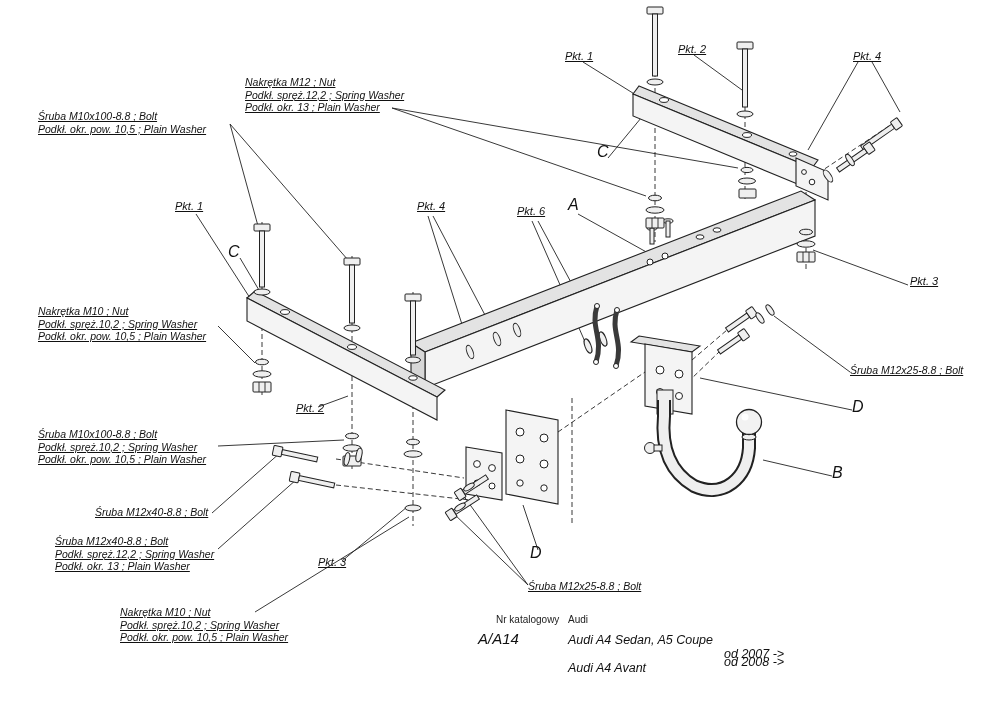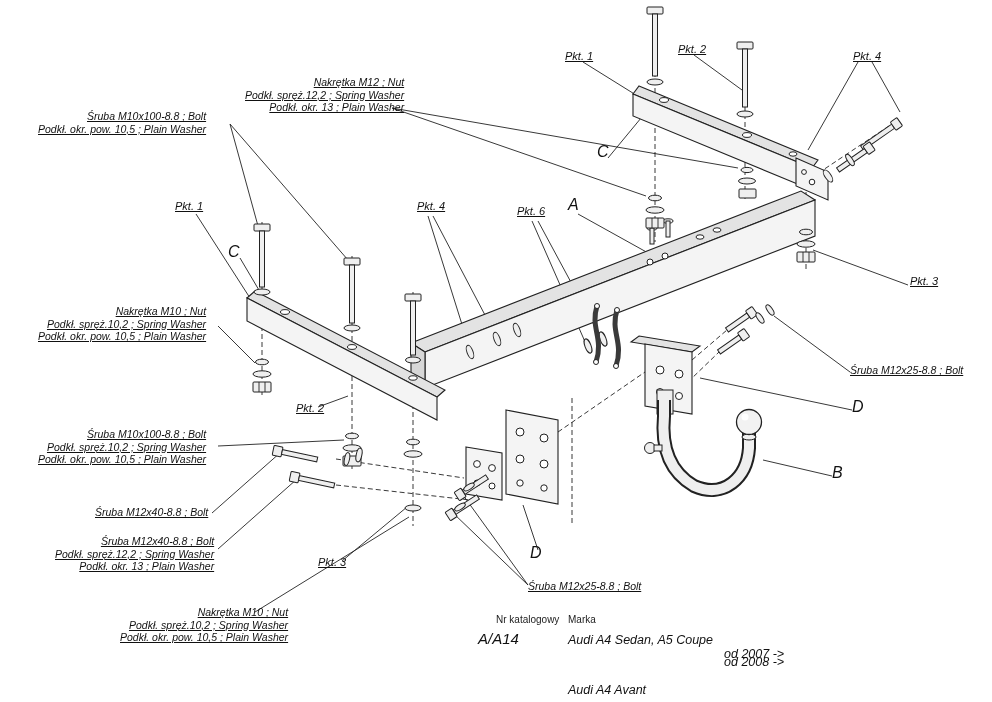--- a/index.html
+++ b/index.html
@@ -4,21 +4,21 @@
 <style>
   * { margin:0; padding:0; box-sizing:border-box; }
   html,body { background:#9a9a9a; }
   .page {
     position:relative; width:992px; height:702px; background:#ffffff;
     font-family:"Liberation Sans", sans-serif; color:#111; overflow:hidden;
     margin:0 auto;
   }
   .drawing { position:absolute; left:0; top:0; }
 
-  .callout { position:absolute; font-style:italic; font-size:10.5px; line-height:1.2; white-space:nowrap;text-align:right; }
+  .callout { position:absolute; font-style:italic; font-size:10.5px; line-height:1.2; white-space:nowrap; }
   .callout .cl { text-decoration:underline; }
 
   .pkt { position:absolute; font-style:italic; font-size:11px; text-decoration:underline; white-space:nowrap; }
   .letter { position:absolute; font-style:italic; font-size:16px; }
 
   .f-label { position:absolute; font-size:10px; color:#222; }
   .f-cat { position:absolute; font-style:italic; font-size:15px; }
   .f-model { position:absolute; font-style:italic; font-size:12.5px; white-space:nowrap; }
 
   
@@ -366,20 +366,20 @@
   <div class="letter" style="left:852px; top:398px;">D</div>
   <div class="letter" style="left:832px; top:464px;">B</div>
 
   <div class="letter" style="left:530px; top:544px;">D</div>
   <div class="callout" style="left:528px; top:580px;">
     <div class="cl">Śruba M12x25-8.8 ;  Bolt</div>
   </div>
 
   <div class="f-label" style="left:496px; top:614px;">Nr katalogowy</div>
   <div class="f-cat" style="left:478px; top:630px;">A/A14</div>
-  <div class="f-label" style="left:568px; top:614px;">Marka</div>
+  <div class="f-label" style="left:568px; top:614px;">Audi</div>
   <div class="f-model" style="left:568px; top:633px;">Audi A4 Sedan, A5 Coupe</div>
   <div class="f-model" style="left:724px; top:647px;">od 2007 -&gt;</div>
-  <div class="f-model" style="left:568px; top:683px;">Audi A4 Avant</div>
+  <div class="f-model" style="left:568px; top:661px;">Audi A4 Avant</div>
   <div class="f-model" style="left:724px; top:655px;">od 2008 -&gt;</div>
 
 
 </div>
 
 </body></html>

